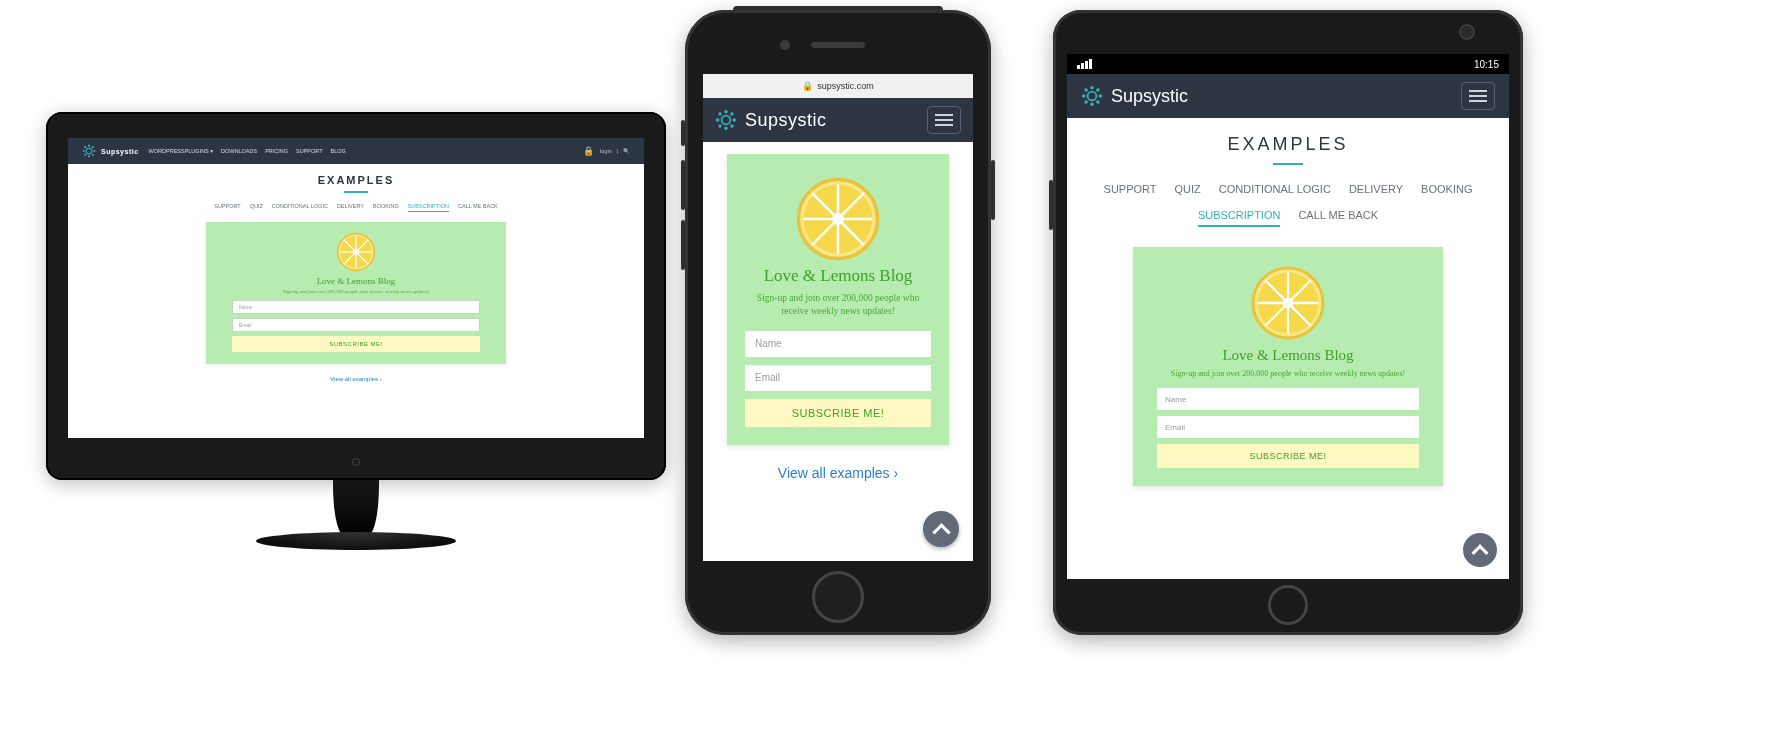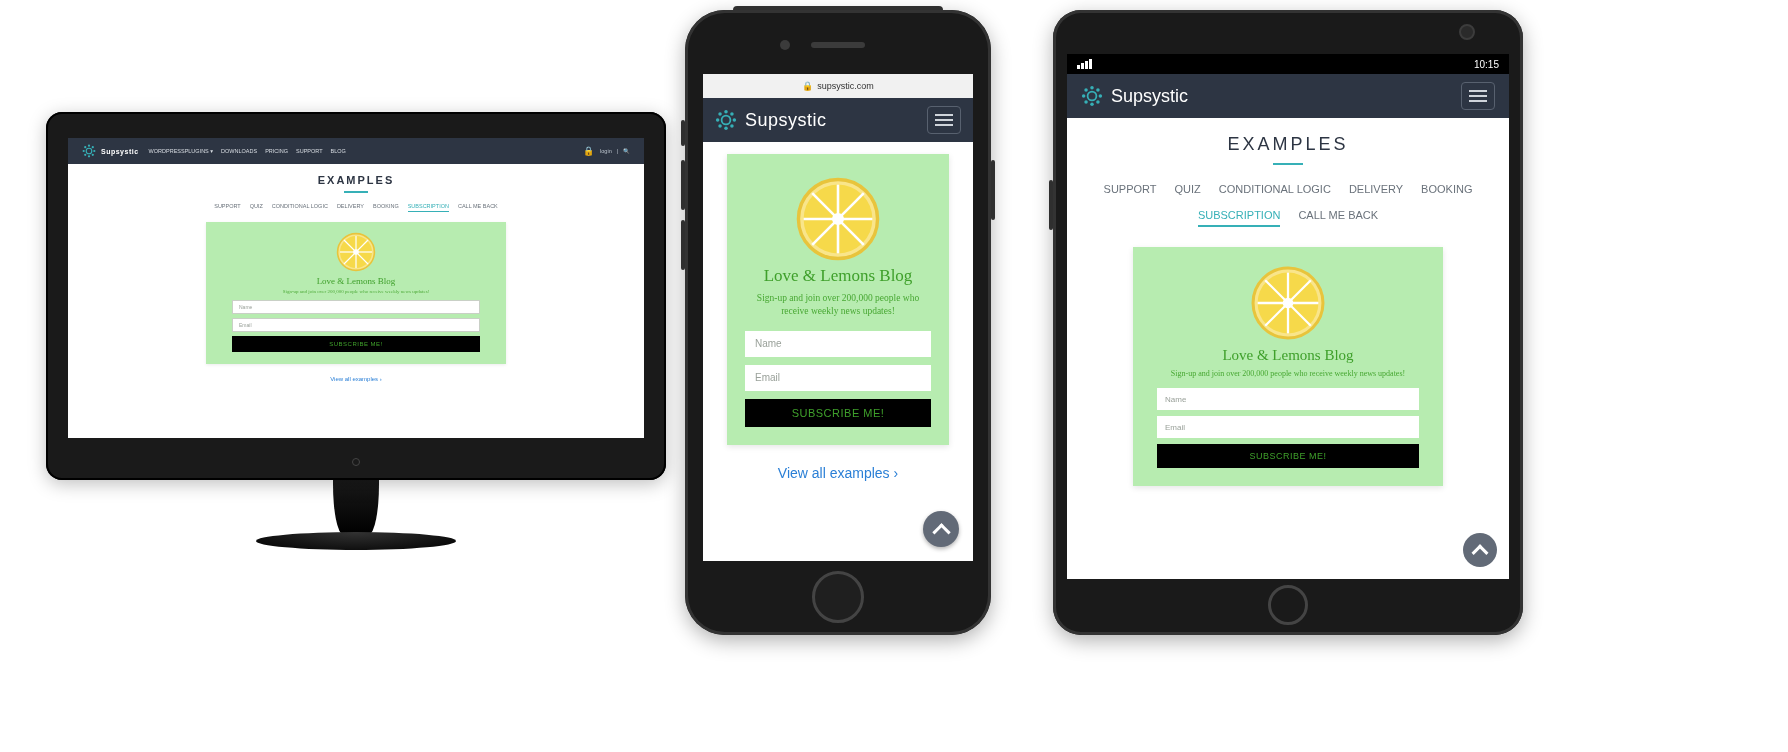--- a/index.html
+++ b/index.html
@@ -95,21 +95,21 @@
   }
   .form-card p.sub {
     font-family: "Comic Sans MS", cursive;
     color:#4fab3a; font-size:5px; margin:3px 0 6px;
   }
   .form-card .field {
     background:#fff; border:1px solid #c9d0c6; height:14px; margin-bottom:4px; font-size:5px; color:#9aa19a;
     display:flex; align-items:center; padding:0 6px;
   }
   .btn-yellow {
-    background:#000000; height:16px; display:flex; align-items:center; justify-content:center;
+    background:#fef9c3; height:16px; display:flex; align-items:center; justify-content:center;
     font-size:6px; letter-spacing:.5px; color:#3fa02b; text-transform:uppercase;
   }
   .view-all {
     margin-top: 12px; font-size:6px; color:#2a7fd6;
   }
 
   
   .phone {
     position: absolute; left: 685px; top: 10px;
     width: 306px; height: 625px;

